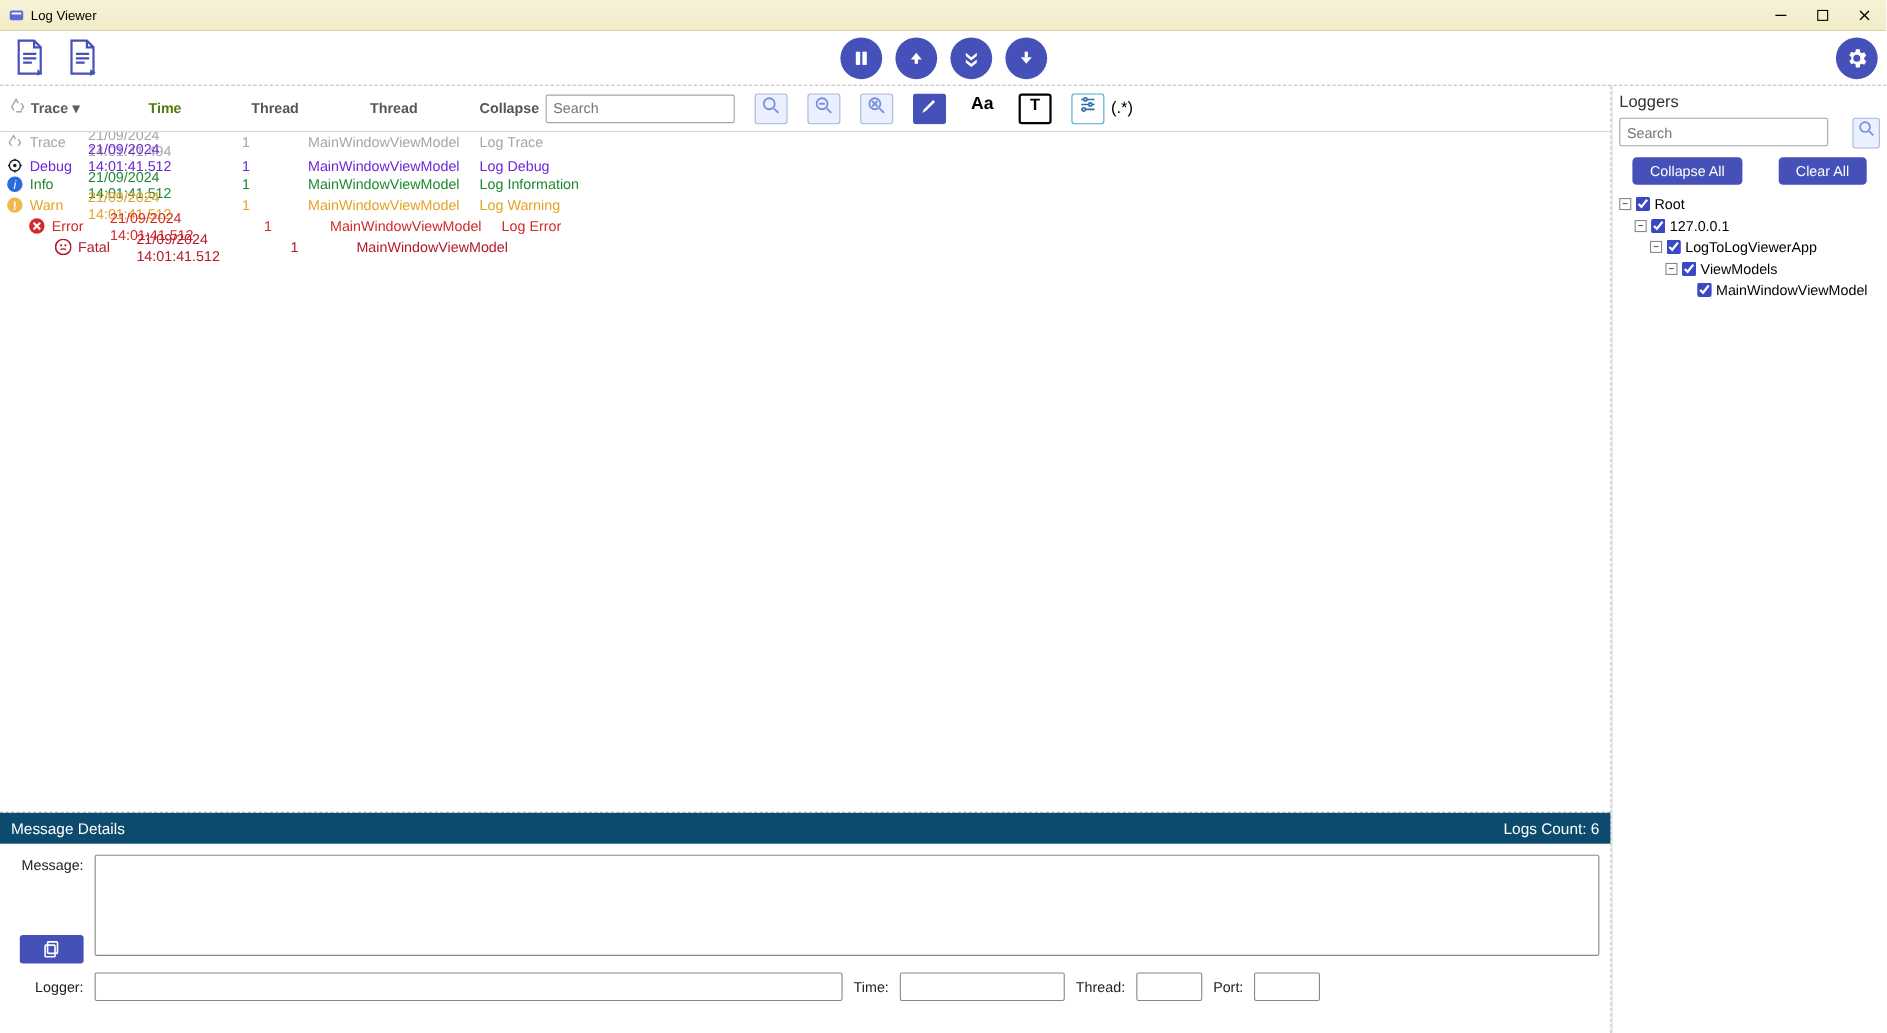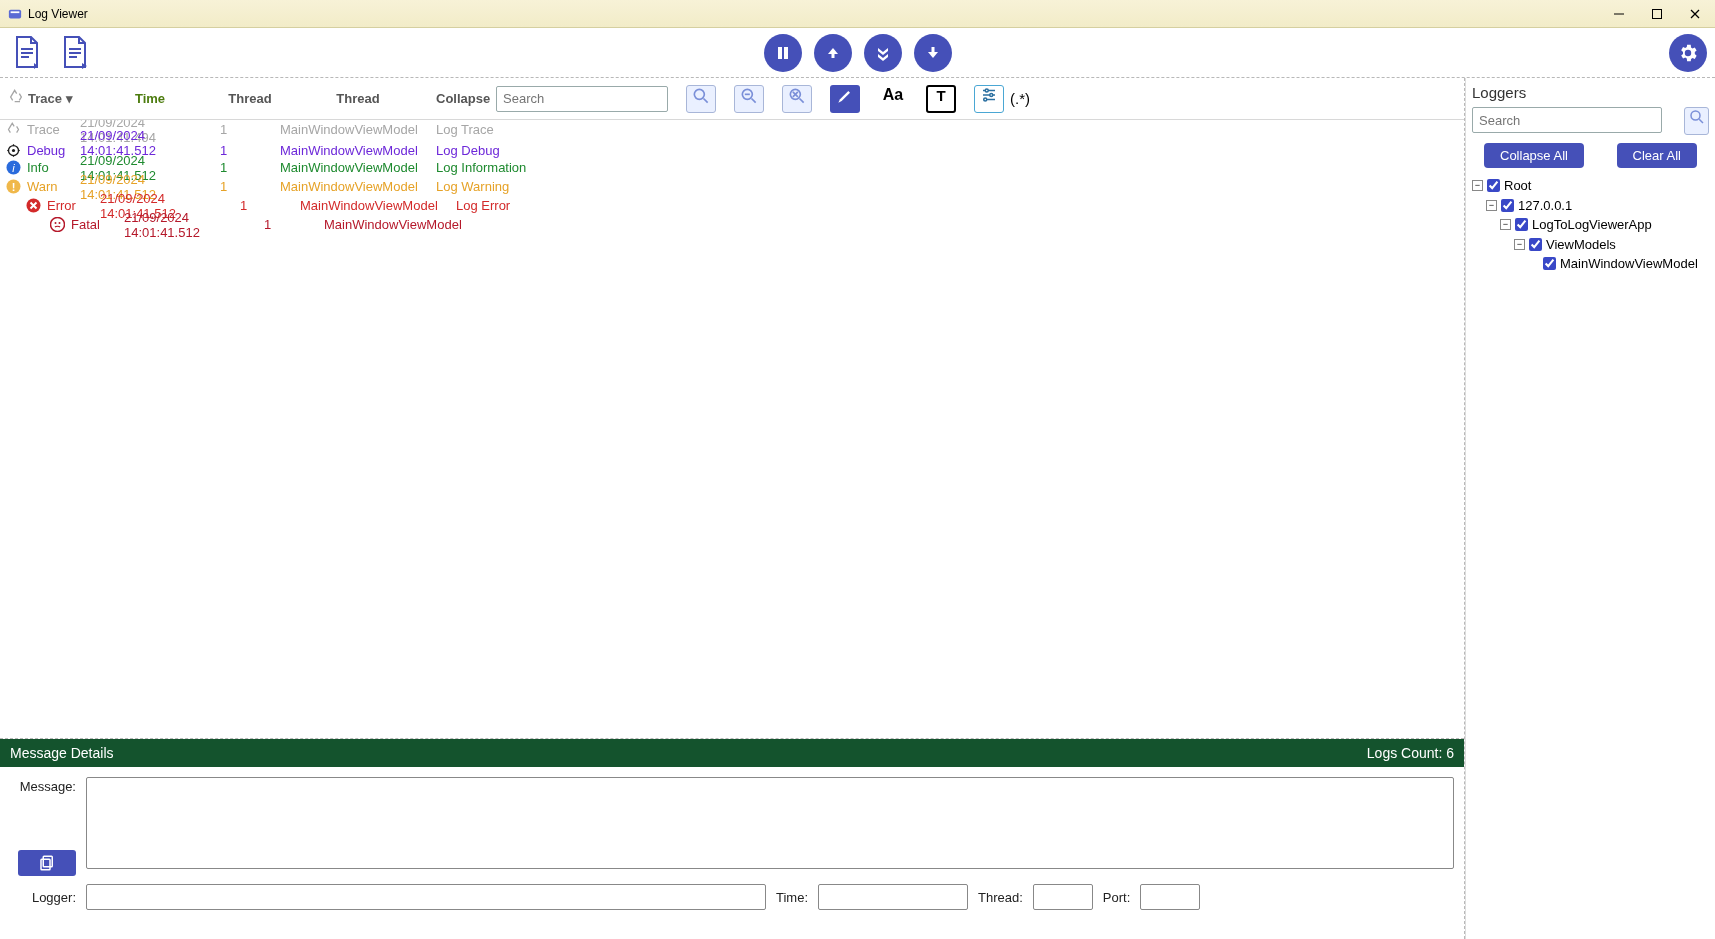--- a/index.html
+++ b/index.html
@@ -90,21 +90,21 @@
   .clr-trace  { color:#a6a6a6; }
   .clr-debug  { color:#6d28d9;align-items:flex-end; }
   .clr-info   { color:#1e8a2f; }
   .clr-warn   { color:#e6a227; }
   .clr-error  { color:#d32a2a;padding-left:24px; }
   .clr-fatal  { color:#b5182a;margin-left:44px; }
 
   
   .details-panel { height: 200px; display:flex; flex-direction:column; }
   .details-header{
-    background:#14532d; color:#fff; height:28px; display:flex; align-items:center;
+    background:#0c4a6e; color:#fff; height:28px; display:flex; align-items:center;
     justify-content:space-between; padding:0 10px; font-size:14px;
   }
   .details-body{ padding:10px 10px 6px; font-size:13px; flex:1; display:flex; flex-direction:column; gap:8px;}
   .details-row { display:flex; gap:10px; align-items:flex-start;}
   .details-row label{ width:66px; text-align:right; color:#222; padding-top:2px;}
   .big-box { flex:1; height:92px; border:1px solid #888; border-radius:2px;}
   .small-box{ border:1px solid #888; border-radius:2px; height:26px; }
   .copy-btn{ width:58px; height:26px; background:#4550b8; border-radius:3px; display:flex; align-items:center; justify-content:center; align-self:flex-end;}
   .bottom-fields{ display:flex; gap:10px; align-items:center; }
   .bottom-fields label{ color:#222; }

